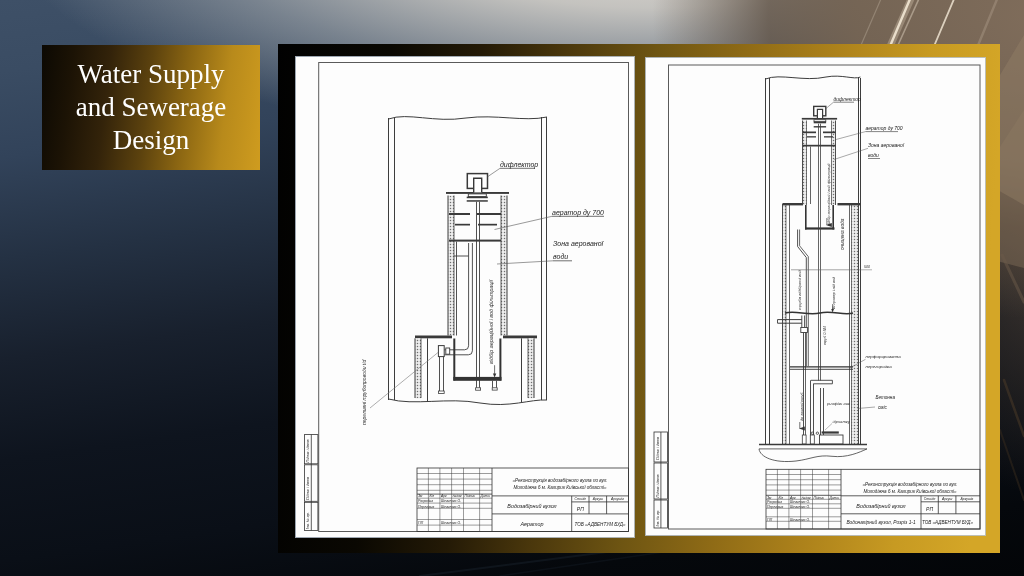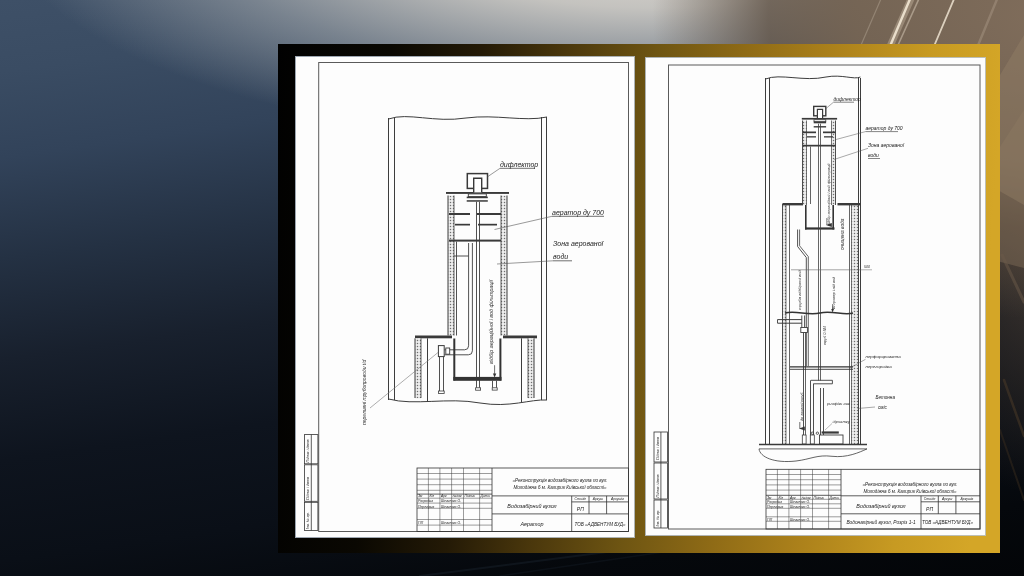--- a/index.html
+++ b/index.html
@@ -30,20 +30,26 @@
       <polygon points="1024,110 936,245 1024,268" fill="#8a7660" opacity="0.4"></polygon>
       <polygon points="1024,35 948,162 1024,205" fill="#96816a" opacity="0.4"></polygon>
       <line x1="1002" y1="255" x2="1024" y2="302" stroke="#6b5a49" stroke-width="3" opacity="0.5"></line>
       <line x1="1004" y1="380" x2="1024" y2="436" stroke="#4e3c28" stroke-width="2.5" opacity="0.5"></line>
       <line x1="1000" y1="430" x2="1024" y2="500" stroke="#3c2e1e" stroke-width="2" opacity="0.45"></line>
       <line x1="420" y1="576" x2="700" y2="540" stroke="#1d2733" stroke-width="2" opacity="0.4"></line>
       <line x1="500" y1="576" x2="780" y2="535" stroke="#18212c" stroke-width="1.5" opacity="0.35"></line>
     </g>
   </svg>
 
+  <div class="abs" id="title" style="left:42px;top:45px;width:218px;height:125px;
+    background:linear-gradient(97deg,#0c0903 0%,#1c1305 14%,#33230a 30%,#5c420e 48%,#8a6512 64%,#b88a1b 82%,#cf9c1f 100%);
+    color:#fff;font-family:'Liberation Serif',serif;font-size:27px;line-height:33px;
+    text-align:center;display:flex;align-items:center;justify-content:center;">
+    <div>Water Supply<br>and Sewerage<br>Design</div>
+  </div>
 
   <div class="abs" id="frame" style="left:278px;top:44px;width:722px;height:509px;
     background:linear-gradient(94deg,#010101 0%,#0a0802 15%,#241a06 27%,#4a370c 38%,#6e5512 50%,#8f6b16 62%,#ad821b 74%,#c79a22 86%,#d4a627 96%);">
   </div>
 
   <div class="abs" id="sheetL" style="left:296px;top:57px;width:338px;height:480px;background:#fdfdfd;outline:1px solid rgba(185,195,208,.85);">
     <svg width="338" height="480" viewBox="0 0 338 480">
       <defs>
         <pattern id="dots" width="3" height="3" patternUnits="userSpaceOnUse">
           <rect width="3" height="3" fill="#ededed"></rect>

